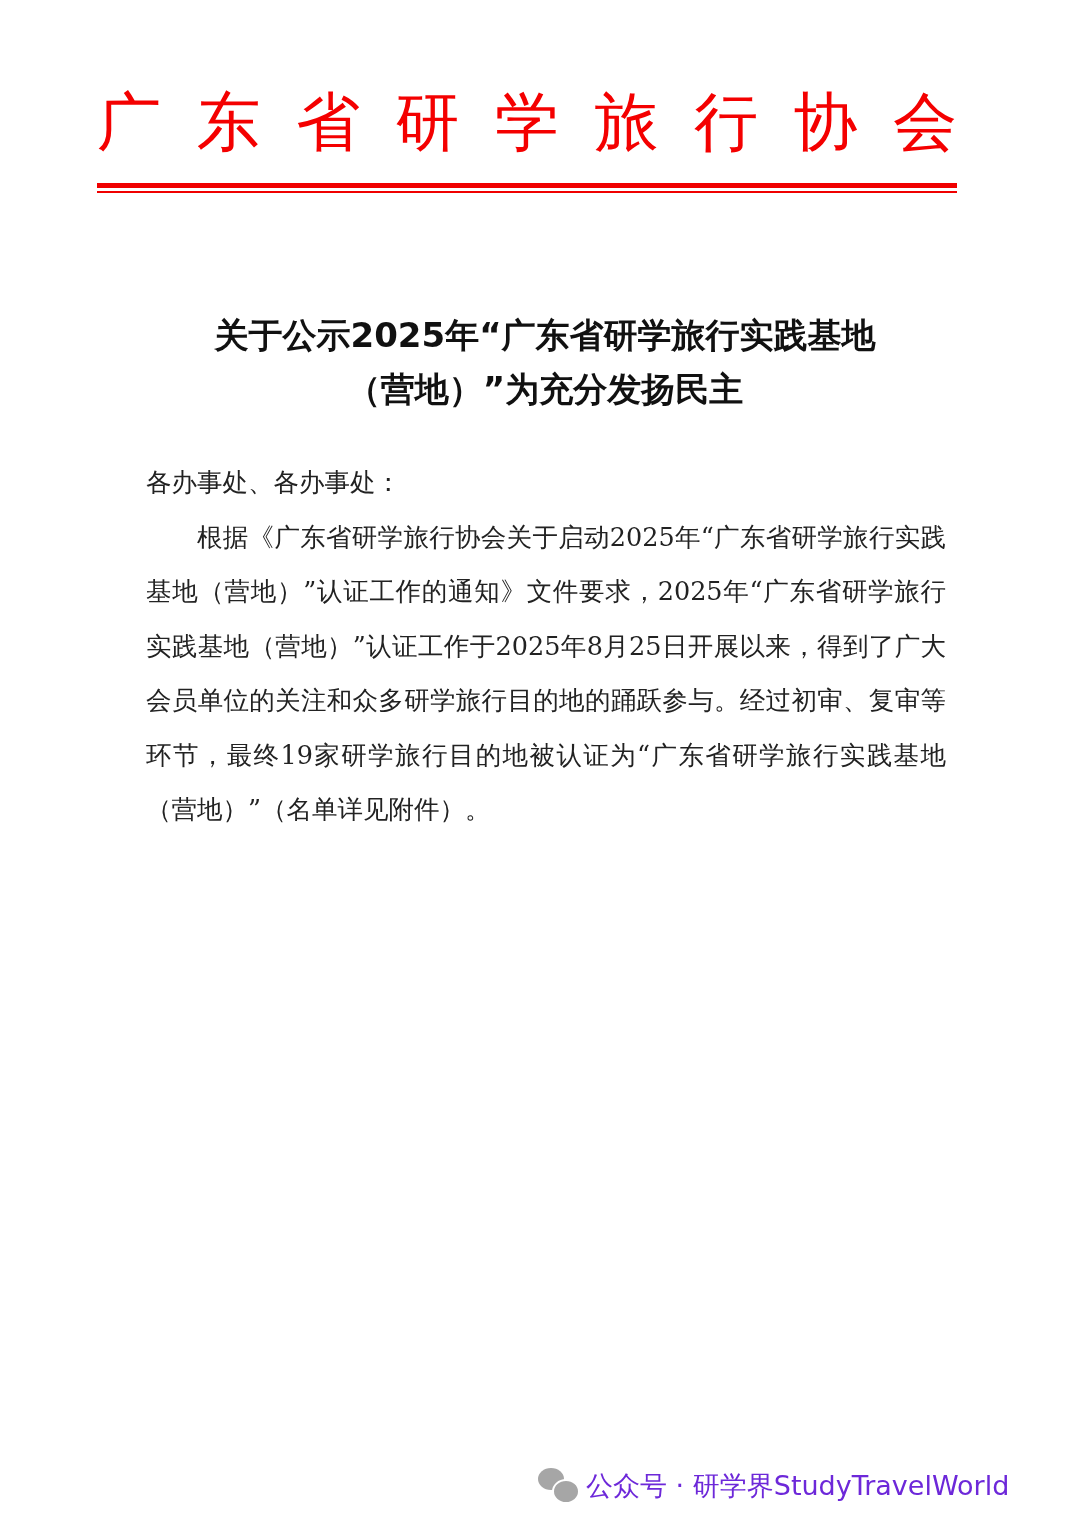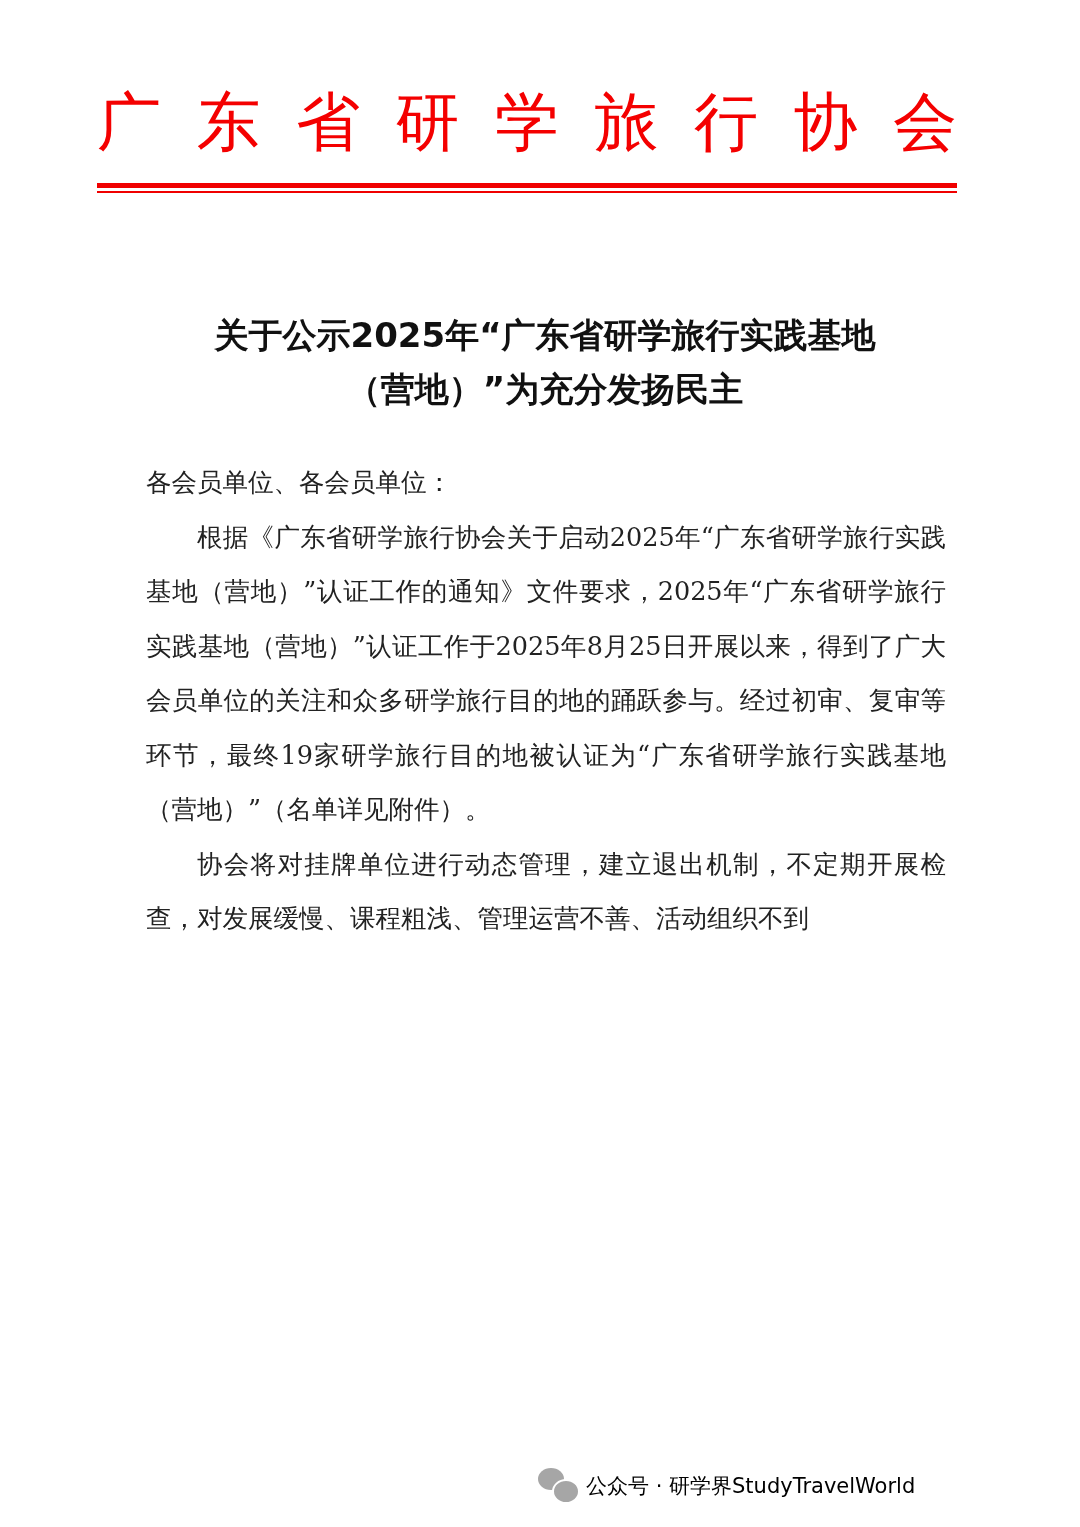--- a/index.html
+++ b/index.html
@@ -20,21 +20,21 @@
   .body-text {
     position:absolute; left:146px; top:455px; width:800px;
     font-family:"DejaVu Serif", serif; font-size:25.5px; line-height:54.5px;
     color:#222; text-align:justify;
   }
   .body-text p { margin:0; }
   .body-text p.indent { text-indent:2em; }
   .watermark {
     position:absolute; left:538px; top:1466px; height:40px;
     display:flex; align-items:center; gap:8px;
-    color:#000000; font-family:"DejaVu Sans", sans-serif; font-size:21px;
+    color:#6d28d9; font-family:"DejaVu Sans", sans-serif; font-size:27px;
   }
   .wechat-icon { width:40px; height:36px; position:relative; }
   .wechat-icon .b1 { position:absolute; left:0; top:0; width:26px; height:22px; background:#a6a6a6; border-radius:50%; }
   .wechat-icon .b2 { position:absolute; left:14px; top:11px; width:24px; height:21px; background:#a6a6a6; border-radius:50%; border:2px solid #fff; }
 </style>
 </head>
 <body>
 
 <div class="org-title">
   <span>广</span>
@@ -49,23 +49,22 @@
 </div>
 <div class="rule-thick"></div>
 <div class="rule-thin"></div>
 
 <div class="doc-title">
   <div>关于公示2025年“广东省研学旅行实践基地</div>
   <div>（营地）”为充分发扬民主</div>
 </div>
 
 <div class="body-text">
-  <p>各会员单位、各会员单位：</p>
+  <p>各办事处、各办事处：</p>
   <p class="indent">根据《广东省研学旅行协会关于启动2025年“广东省研学旅行实践基地（营地）”认证工作的通知》文件要求，2025年“广东省研学旅行实践基地（营地）”认证工作于2025年8月25日开展以来，得到了广大会员单位的关注和众多研学旅行目的地的踊跃参与。经过初审、复审等环节，最终19家研学旅行目的地被认证为“广东省研学旅行实践基地（营地）”（名单详见附件）。</p>
-  <p class="indent">协会将对挂牌单位进行动态管理，建立退出机制，不定期开展检查，对发展缓慢、课程粗浅、管理运营不善、活动组织不到</p>
 </div>
 
 <div class="watermark">
   <span class="wechat-icon">
       <span class="b1"></span>
       <span class="b2"></span>
     </span>
   <span>公众号 · 研学界StudyTravelWorld</span>
 </div>
 

